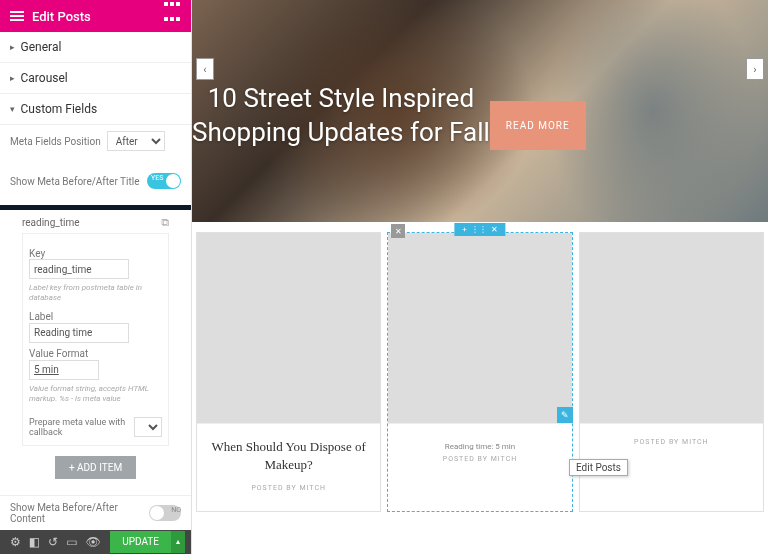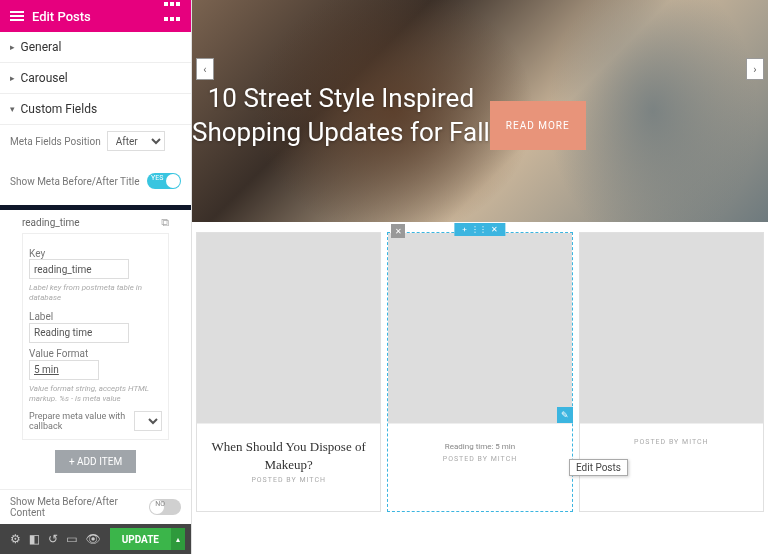--- a/index.html
+++ b/index.html
@@ -12,54 +12,54 @@
 .sb-head .grid-icon span{display:inline-block;width:4px;height:4px;background:#fff;margin:0 1px}
 .sb-sec{border-bottom:1px solid #eee;background:#fff}
 .sb-sec .hdr{display:flex;align-items:center;padding:8px 10px;font-size:12px;color:#333;cursor:pointer}
 .sb-sec .hdr .caret{margin-right:6px;font-size:9px;color:#666}
 .sb-row{display:flex;align-items:center;padding:6px 10px;font-size:10px;color:#777}
 .toggle{width:34px;height:16px;border-radius:8px;background:#39c5e0;position:relative;margin-left:auto}
 .toggle .knob{position:absolute;right:1px;top:1px;width:14px;height:14px;border-radius:50%;background:#fff}
 .toggle .lbl{position:absolute;left:4px;top:1px;font-size:7px;color:#fff}
 .toggle.off{background:#d0d0d0}
 .toggle.off .knob{left:1px;right:auto}
-.toggle.off .lbl{right:16px;left:auto;color:#888}
+.toggle.off .lbl{right:0;left:auto;color:#888}
 select,input.txt{border:1px solid #ddd;font-size:10px;padding:2px 4px;color:#555;background:#fff;height:20px}
 .field-block{padding:6px 22px;border-top:5px solid #0f172a;background:#fff}
 .field-title{display:flex;align-items:center;font-size:10px;color:#666;margin-bottom:4px}
 .field-title .copy-icon{margin-left:auto;font-size:11px;color:#aaa}
 .form-group{margin:4px 0}
 .form-group label{display:inline-block;width:34px;font-size:10px;color:#777;vertical-align:middle}
 .form-group input.txt{width:100px;vertical-align:middle}
 .hint{font-size:8px;color:#aaa;font-style:italic;margin:2px 0 6px 0;line-height:1.3}
-.prepare-row{display:flex;align-items:center;margin-top:6px}
+.prepare-row{display:flex;align-items:center;margin-top:12px}
 .prepare-row .prep-label{font-size:9px;color:#777;flex:1}
 .prepare-row select{width:28px}
 .add-item{display:block;margin:10px auto;background:#a0a5aa;color:#fff;border:none;padding:6px 14px;font-size:10px;cursor:pointer}
 .sb-bottom{margin-top:auto;background:#444;height:30px;display:flex;align-items:center;padding:0 6px}
 .sb-bottom .bicon{color:#ccc;font-size:12px;margin:0 4px;cursor:pointer}
-.update-btn{margin-left:auto;background:#3bb54a;color:#fff;border:none;height:22px;padding:0 12px;font-size:10px;font-weight:700;cursor:pointer}
+.update-btn{margin-left:auto;background:#3bb54a;color:#fff;border:none;height:22px;padding:0 12px;font-size:10px;font-weight:400;cursor:pointer}
 .update-drop{background:#2e9a3c;color:#fff;width:14px;height:22px;font-size:8px;display:flex;align-items:center;justify-content:center;cursor:pointer}
 .preview{margin-left:192px;width:576px;height:554px;position:relative;background:#fff}
 .hero{height:222px;position:relative;background:linear-gradient(135deg,#7a6350 0%,#3a2f28 30%,#c9b59a 60%,#6e7a7e 100%);overflow:hidden;display:flex;align-items:center;justify-content:flex-start;padding-top:10px}
 .hero::before{content:"";position:absolute;inset:0;background:radial-gradient(ellipse 200px 180px at 35% 50%,rgba(91,62,42,0.9),transparent 70%),radial-gradient(ellipse 150px 200px at 80% 50%,rgba(110,122,126,0.8),transparent 70%)}
 .hero h1{position:relative;color:#fff;font-family:Georgia,serif;font-size:26px;font-weight:400;text-align:center;line-height:1.3;text-shadow:0 1px 3px rgba(0,0,0,0.3);z-index:1}
 .hero .readmore{position:relative;margin-top:18px;background:#e8947a;color:#fff;border:none;padding:19px 16px;font-size:10px;letter-spacing:1px;cursor:pointer;z-index:1}
 .hero .nav{position:absolute;top:58px;width:18px;height:22px;background:#fff;border:1px solid #999;color:#666;font-size:11px;display:flex;align-items:center;justify-content:center;cursor:pointer;z-index:2}
 .hero .nav.prev{left:4px}
 .hero .nav.next{right:4px}
 .cards{display:flex;padding:10px 4px 0 4px;gap:6px}
 .card{flex:1;background:#fff;border:1px solid #e0e0e0;display:flex;flex-direction:column;position:relative}
 .card.selected{border:1px dashed #3bb5e0}
 .card .thumb{height:190px;background:#ddd;background-size:cover}
 .thumb1{background:radial-gradient(circle at 70% 40%,#6b3a2a 2px,transparent 2px) 0 0/8px 8px,linear-gradient(45deg,#d8b088 0%,#c89060 40%,#3a2a1a 70%,#e8d8c8 100%)}
 .thumb2{background:radial-gradient(circle at 50% 35%,#e8d8b8 40px,transparent 41px),linear-gradient(180deg,#2a3a3a 0%,#1a2a2a 50%,#3a4a4a 100%)}
 .thumb3{background:radial-gradient(circle at 30% 30%,#1a1a1a 30px,transparent 31px),radial-gradient(circle at 70% 60%,#1a1a1a 35px,transparent 36px),linear-gradient(135deg,#f0ede8 0%,#e0d8c8 100%)}
 .card .body{padding:14px 12px 8px 12px;text-align:center;background:#fff;border-top:1px solid #eee;min-height:88px;position:relative}
-.card .title{font-family:Georgia,serif;font-size:13px;color:#333;line-height:1.4;margin-bottom:2px}
+.card .title{font-family:Georgia,serif;font-size:13px;color:#333;line-height:1.4;margin-bottom:10px}
 .card .posted{font-size:7px;color:#aaa;letter-spacing:1px}
 .card .meta{font-size:8px;color:#888;margin:4px 0}
 .sel-badge{position:absolute;top:-10px;left:50%;transform:translateX(-50%);background:#3bb5e0;color:#fff;font-size:8px;padding:2px 8px;display:flex;gap:4px;z-index:3}
 .sel-badge span{cursor:pointer}
 .del-icon{position:absolute;top:-9px;left:3px;width:14px;height:14px;background:#999;color:#fff;font-size:8px;display:flex;align-items:center;justify-content:center;z-index:3}
 .edit-handle{position:absolute;right:-1px;bottom:88px;width:16px;height:16px;background:#3bb5e0;color:#fff;font-size:9px;display:flex;align-items:center;justify-content:center;z-index:3}
 .tooltip{position:absolute;background:#fff;border:1px solid #aaa;font-size:10px;padding:2px 6px;color:#444;z-index:5;box-shadow:1px 1px 3px rgba(0,0,0,0.2)}
 </style>
 </head>
 <body>

